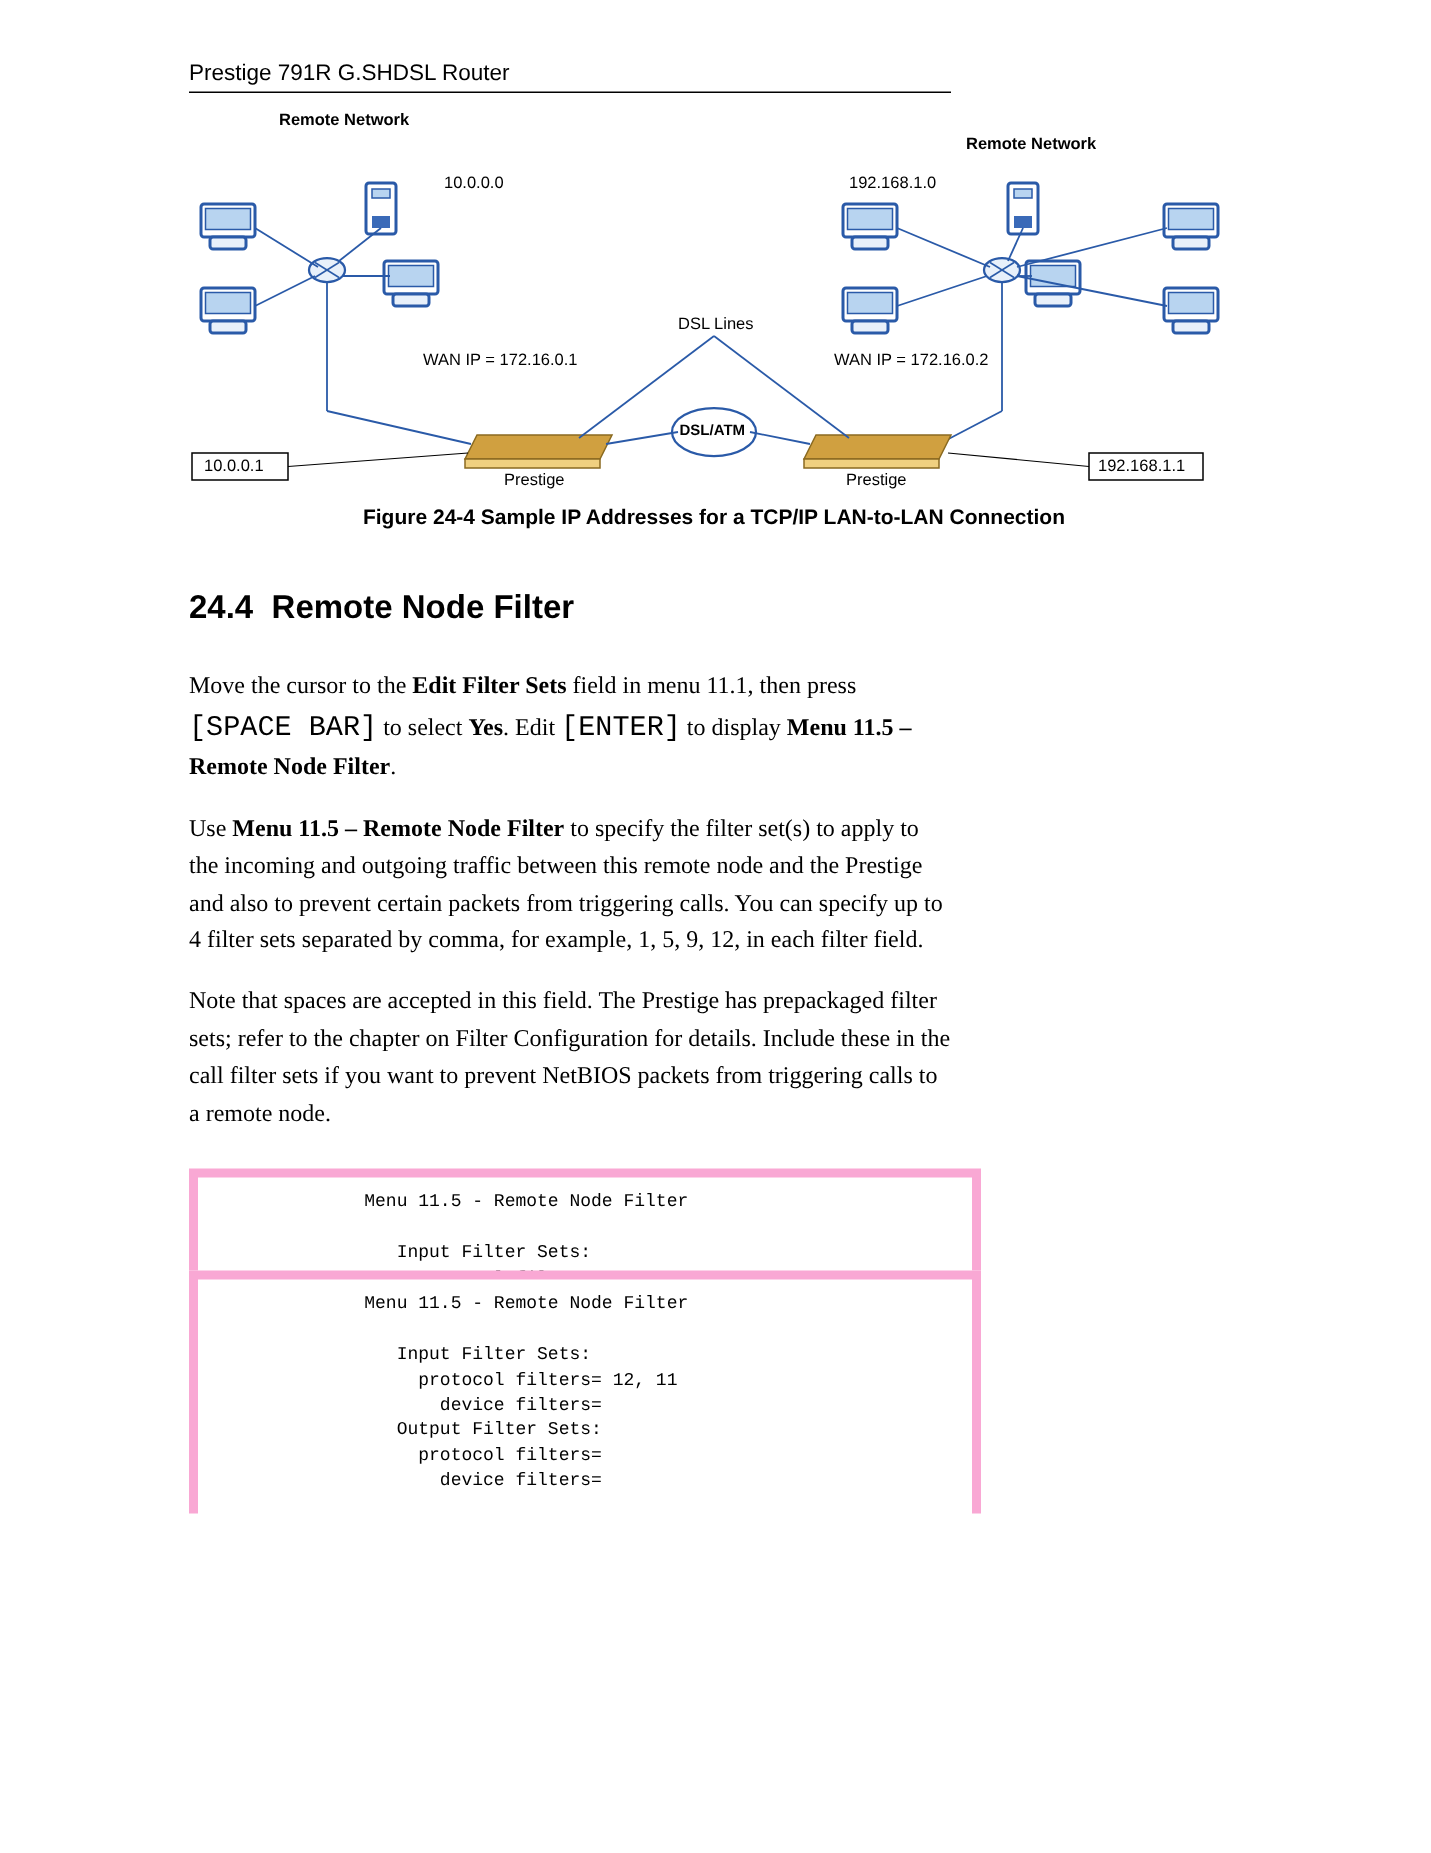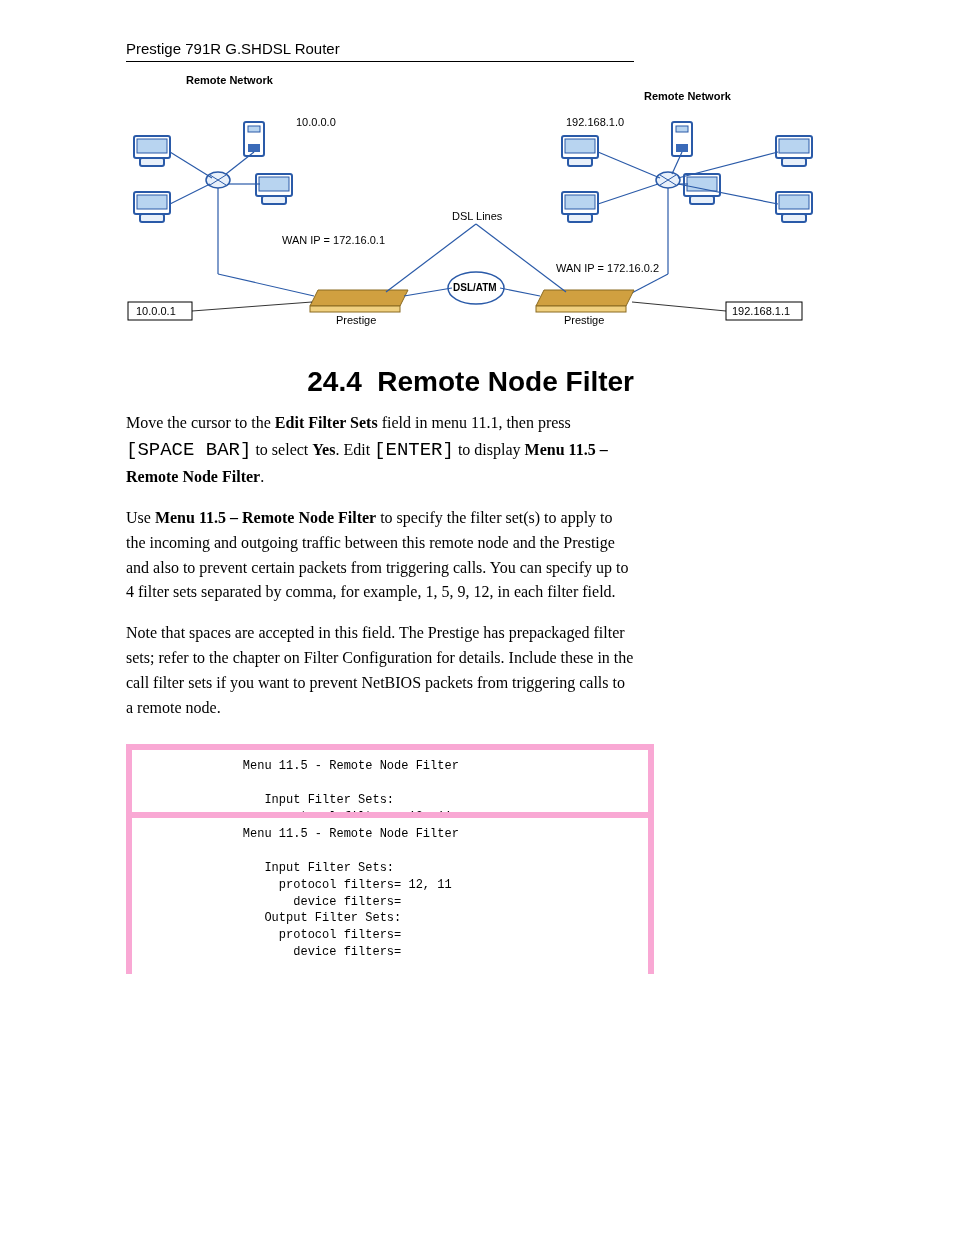--- a/index.html
+++ b/index.html
@@ -43,24 +43,23 @@
   .caption {
     font-family: Arial, Helvetica, sans-serif;
     font-weight: bold;
     font-size: 14px;
     text-align: center;
     margin-top: 10px;
     margin-bottom: 40px;
   }
   h2.section-heading {
     font-family: Arial, Helvetica, sans-serif;
-    font-size: 28px;
+    font-size: 22px;
     font-weight: bold;
-    margin: 40px 0 13px 0;
-    text-align: right;
+    margin: 40px 0 28px 0;
   }
   p.body-text {
     font-size: 16px;
     line-height: 1.55;
     margin: 0 0 16px 0;
     text-align: left;
   }
   .sans { font-family: Liberation Mono, monospace; font-size: 19px; }
   .codebox {
     border: 6px solid #f9a8d4;
@@ -194,28 +193,29 @@
         <line x1="600" y1="237" x2="506" y2="228" stroke="#000" stroke-width="0.8"></line>
 
       </svg>
 
       <span class="label bold" style="left:60px; top:0px;">Remote Network</span>
       <span class="label bold" style="left:518px; top:16px;">Remote Network</span>
       <span class="label" style="left:170px; top:42px;">10.0.0.0</span>
       <span class="label" style="left:440px; top:42px;">192.168.1.0</span>
       <span class="label" style="left:326px; top:136px;">DSL Lines</span>
       <span class="label" style="left:156px; top:160px;">WAN IP = 172.16.0.1</span>
-      <span class="label" style="left:430px; top:188px;">WAN IP = 172.16.0.2</span>
+      <span class="label" style="left:430px; top:160px;">WAN IP = 172.16.0.2</span>
       <span class="label bold" style="left:327px; top:208px; font-size:10px;">DSL/ATM</span>
       <span class="label" style="left:10px; top:231px;">10.0.0.1</span>
       <span class="label" style="left:606px; top:231px;">192.168.1.1</span>
       <span class="label" style="left:210px; top:240px;">Prestige</span>
       <span class="label" style="left:438px; top:240px;">Prestige</span>
     </div>
 
+    <div class="caption">Figure 24-4 Sample IP Addresses for a TCP/IP LAN-to-LAN Connection</div>
   </div>
 
   <h2 class="section-heading">
     <span>24.4</span>&nbsp;&nbsp;<span>Remote Node Filter</span>
   </h2>
 
   <p class="body-text">
     <span>Move the cursor to the </span><b>Edit Filter Sets</b><span> field in menu 11.1, then press </span><span class="sans">[SPACE BAR]</span><span> to select </span><b>Yes</b><span>. Edit </span><span class="sans">[ENTER]</span><span> to display </span><b>Menu 11.5 – Remote Node Filter</b><span>.</span>
   </p>
 

